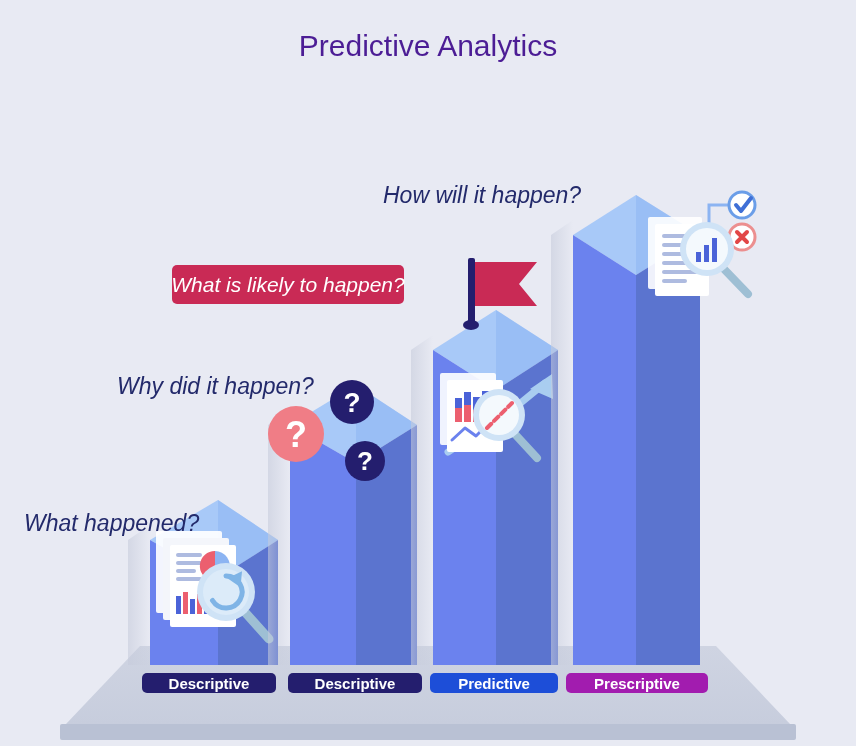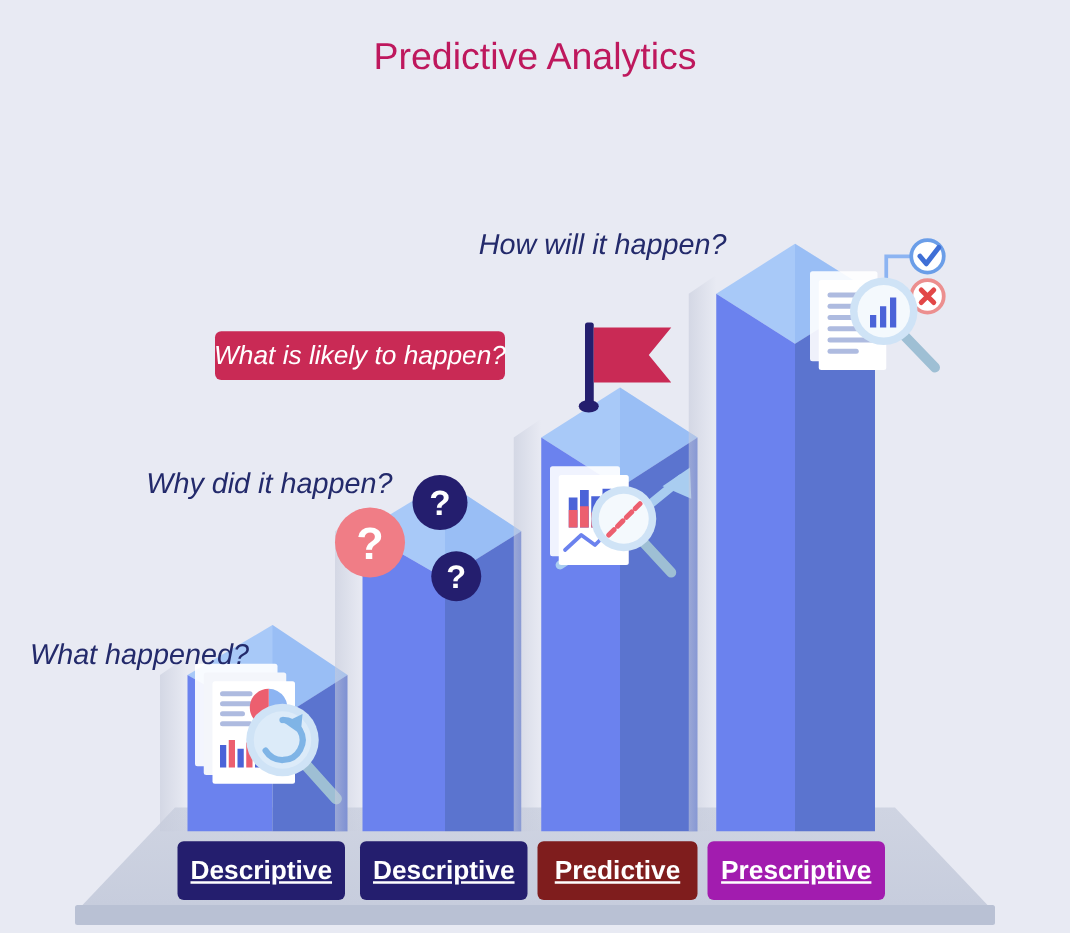--- a/index.html
+++ b/index.html
@@ -36,21 +36,21 @@
     font-weight: bold;
     color: #2f3138;
     letter-spacing: -0.2px;
     line-height: 1.18;
     margin: 0;
   }
   .title-sub {
     font-family: "Liberation Sans", sans-serif;
     font-size: 30px;
     font-weight: normal;
-    color: #be185d;
+    color: #4c1d95;
     line-height: 1.3;
     margin: 4px 0 0 0;
   }
   .question {
     position: absolute;
     font-family: "Liberation Sans", sans-serif;
     font-style: italic;
     font-size: 23px;
     color: #232a6b;
     white-space: nowrap;
@@ -72,33 +72,32 @@
   }
   .banner-text {
     font-family: "Liberation Sans", sans-serif;
     font-style: italic;
     font-size: 21px;
     color: #ffffff;
     white-space: nowrap;
   }
   .cat-label {
     position: absolute;
-    height: 47px;
+    height: 20px;
     border-radius: 5px;
     display: flex;
     align-items: center;
     justify-content: center;
     font-family: "Liberation Sans", sans-serif;
-    font-size: 21px;
+    font-size: 15px;
     font-weight: bold;
     color: #ffffff;
     white-space: nowrap;
     padding: 0 12px;
     box-sizing: border-box;
-    text-decoration: underline;
   }
 </style>
 </head>
 <body>
 
 <div id="infographic">
 
   <div class="title-block">
     <div class="title-sub">Predictive Analytics</div>
   </div>
@@ -268,17 +267,17 @@
   <div class="question q-how">How will it happen?</div>
 
   <div class="banner">
     <span class="banner-text">What is likely to happen?</span>
   </div>
 
   <div class="cat-label" style="left:142px; top:673px; width:134px; background:#241e6e;">Descriptive</div>
 
   <div class="cat-label" style="left:288px; top:673px; width:134px; background:#241e6e;">Descriptive</div>
 
-  <div class="cat-label" style="left:430px; top:673px; width:128px; background:#7f1d1d;">Predictive</div>
+  <div class="cat-label" style="left:430px; top:673px; width:128px; background:#1d4ed8;">Predictive</div>
 
   <div class="cat-label" style="left:566px; top:673px; width:142px; background:#a21caf;">Prescriptive</div>
 
 </div>
 
 </body></html>

